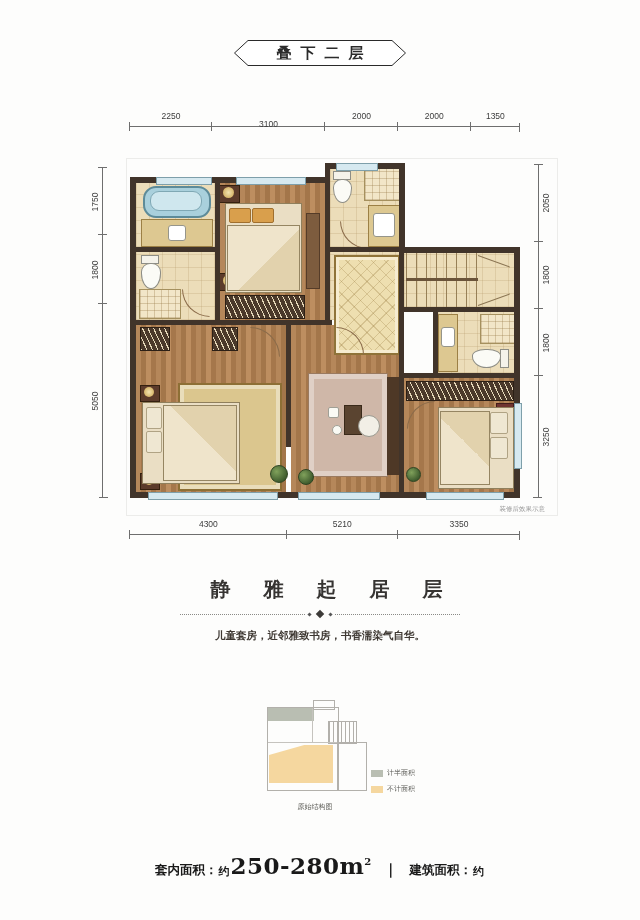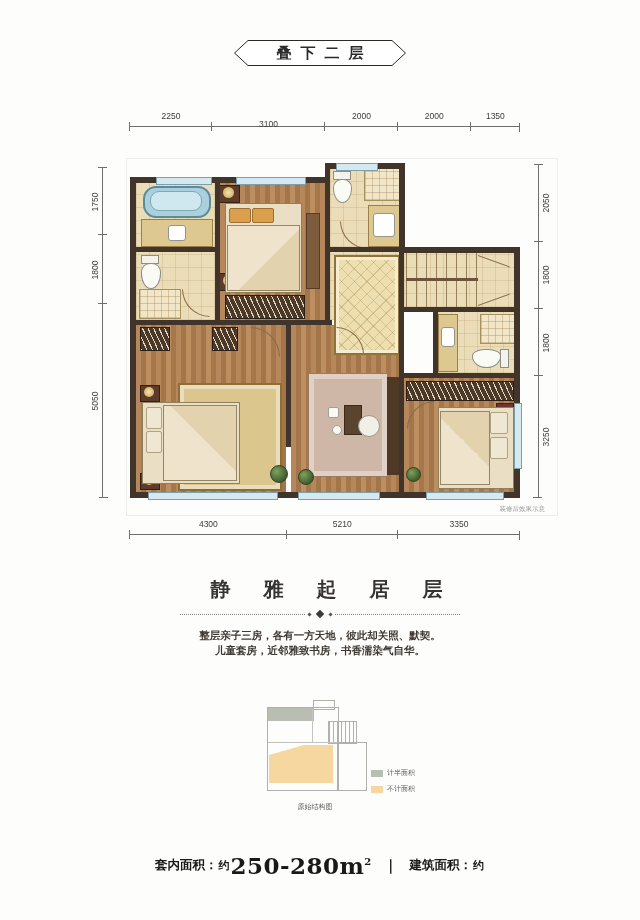--- a/index.html
+++ b/index.html
@@ -74,21 +74,21 @@
   
   .sk{border:1px solid #b2b0ab;}
   .skline{background:#c5c3be;}
   .skhatch{background-image:repeating-linear-gradient(90deg,#b2b0ab 0 1px,transparent 1px 4px);}
   .lg-row{display:flex;align-items:center;margin-bottom:6px;}
   .lg-sw{width:12px;height:7px;margin-right:4px;}
   .lg-sw.g{background:#b9beb2;} .lg-sw.t{background:#f5d79f;}
   .lg-lb{font-family:"Liberation Sans",sans-serif;font-size:7px;color:#5a5a55;}
   .skcap{font-family:"Liberation Sans",sans-serif;font-size:7px;color:#5a5a55;text-align:center;}
   
-  .footer{left:0;top:852px;width:640px;display:flex;justify-content:center;align-items:center;color:#191919;}
+  .footer{left:0;top:852px;width:640px;display:flex;justify-content:center;align-items:flex-end;color:#191919;}
   .footer .lab{font-size:12.5px;font-weight:700;}
   .footer .ap{font-size:11px;font-weight:700;margin:0 1px;}
   .footer .val{font-family:"DejaVu Serif",serif;font-size:23px;font-weight:700;letter-spacing:.5px;}
   .footer sup{font-size:10px;font-weight:700;}
   .footer .bar{font-size:14px;font-weight:700;margin:0 12px;}
 </style>
 </head>
 <body>
 
 <div id="page">
@@ -264,21 +264,20 @@
 
   <div class="a sectitle">静 雅 起 居 层</div>
   <div class="a divider">
     <div class="dl"></div>
     <div class="d1"></div>
     <div class="d2"></div>
     <div class="d1"></div>
     <div class="dl"></div>
   </div>
   <div class="a desc">
-    <div>整层亲子三房，各有一方天地，彼此却关照、默契。</div>
     <div>儿童套房，近邻雅致书房，书香濡染气自华。</div>
   </div>
 
   <div class="a" style="left:240px;top:694px;width:175px;height:118px;">
     <div class="a" style="left:28px;top:14px;width:46px;height:13px;background:#b9beb2;"></div>
     <div class="a" style="left:29px;top:51px;width:64px;height:38px;background:#f5d79f;clip-path:polygon(0 26%,55% 0,100% 0,100% 100%,0 100%);"></div>
     <div class="a sk" style="left:27px;top:13px;width:70px;height:82px;"></div>
     <div class="a sk" style="left:73px;top:6px;width:20px;height:8px;"></div>
     <div class="a sk skhatch" style="left:88px;top:27px;width:27px;height:21px;"></div>
     <div class="a sk" style="left:97px;top:48px;width:28px;height:47px;"></div>

